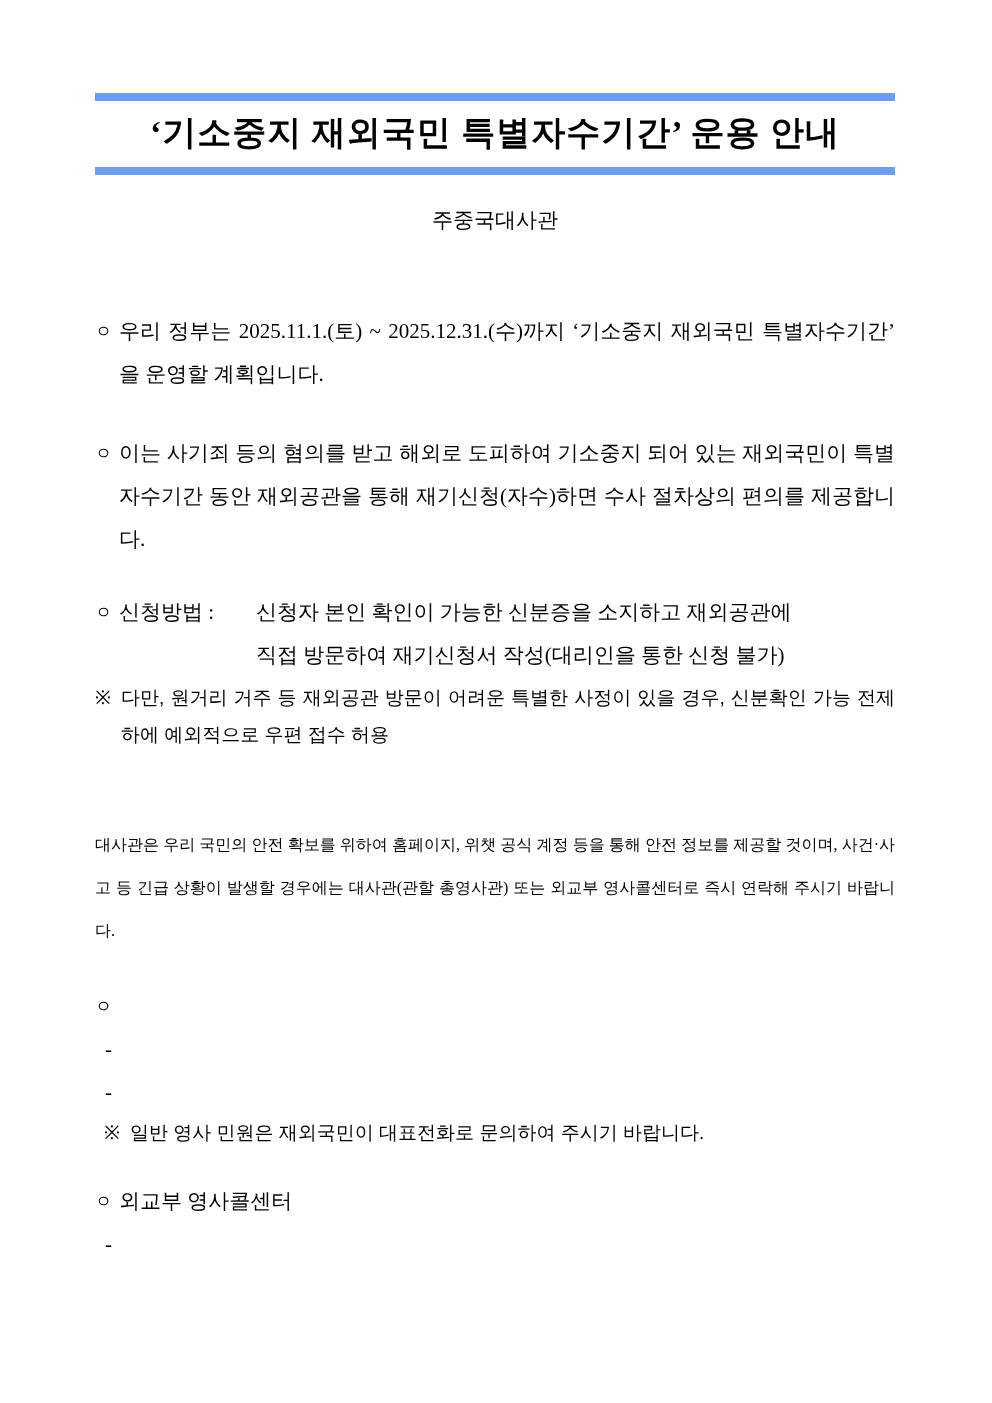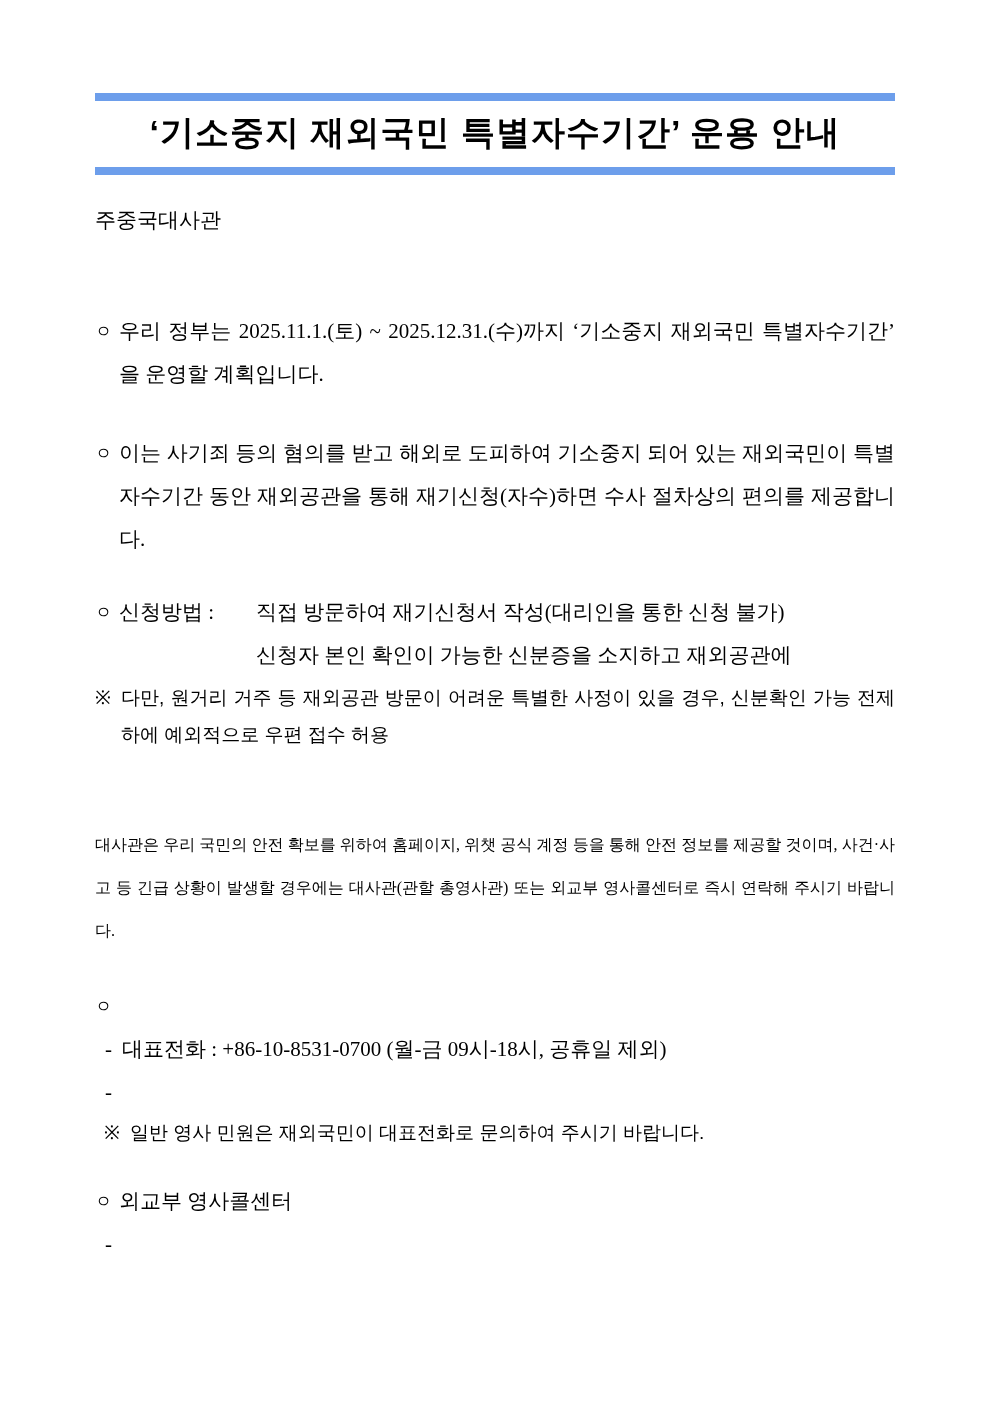--- a/index.html
+++ b/index.html
@@ -15,32 +15,32 @@
   .doc {
     width: 800px;
     margin-left: 95px;
   }
   .accent-bar {
     height: 8px;
     background: #6D9EEB; 
   }
   .accent-bar.top { margin-top: 93px; }
   .title {
-    font-family: Liberation Sans, sans-serif;
+    font-family: Liberation Serif, serif;
     font-size: 34px;
     font-weight: bold;
     text-align: center;
     margin: 0;
     padding: 9px 0 11px 0;
     letter-spacing: 1px;
     white-space: pre-wrap;
   }
   .issuer {
     font-size: 21px;
-    text-align: left;
+    text-align: center;
     margin-top: 32px;
     line-height: 26px;
   }
   .para {
     font-size: 21px;
     line-height: 43px;
   }
   .bulleted { display: flex; }
   .bullet {
     flex: 0 0 24px;
@@ -117,39 +117,38 @@
 
   <div class="para bulleted p-purpose">
     <span class="bullet">ㅇ</span>
     <div class="ptext">이는 사기죄 등의 혐의를 받고 해외로 도피하여 기소중지 되어 있는 재외국민이 특별자수기간 동안 재외공관을 통해 재기신청(자수)하면 수사 절차상의 편의를 제공합니다.</div>
   </div>
 
   <div class="para bulleted p-method">
     <span class="bullet">ㅇ</span>
     <span class="method-label">신청방법 :</span>
     <div class="method-lines">
+      <div>신청자 본인 확인이 가능한 신분증을 소지하고 재외공관에</div>
       <div>직접 방문하여 재기신청서 작성(대리인을 통한 신청 불가)</div>
-      <div>신청자 본인 확인이 가능한 신분증을 소지하고 재외공관에</div>
     </div>
   </div>
 
   <div class="note">
     <span class="marker">※</span>
     <div class="ntext">다만, 원거리 거주 등 재외공관 방문이 어려운 특별한 사정이 있을 경우, 신분확인 가능 전제하에 예외적으로 우편 접수 허용</div>
   </div>
 
   <div class="safety">대사관은 우리 국민의 안전 확보를 위하여 홈페이지, 위챗 공식 계정 등을 통해 안전 정보를 제공할 것이며, 사건·사고 등 긴급 상황이 발생할 경우에는 대사관(관할 총영사관) 또는 외교부 영사콜센터로 즉시 연락해 주시기 바랍니다.</div>
 
   <div class="section">
     <div class="sec-head">
       <span class="bullet">ㅇ</span>
     </div>
     <div class="phone-row">
       <span class="dash">-</span>
-      <span>대표전화 : +86-10-8531-0700 (월-금 09시-18시, 공휴일 제외)</span>
     </div>
     <div class="phone-row">
       <span class="dash">-</span>
     </div>
     <div class="sec-note">
       <span class="marker">※</span>
       <span>일반 영사 민원은 재외국민이 대표전화로 문의하여 주시기 바랍니다.</span>
     </div>
   </div>
 

